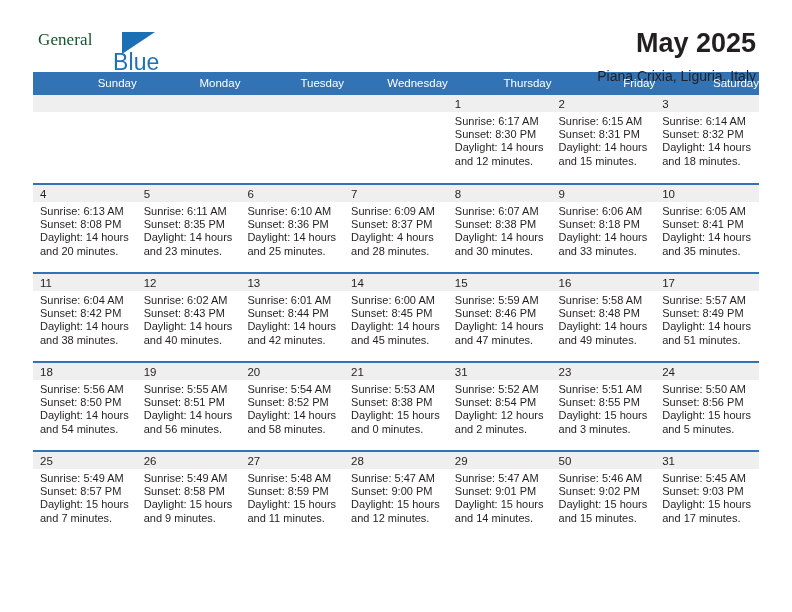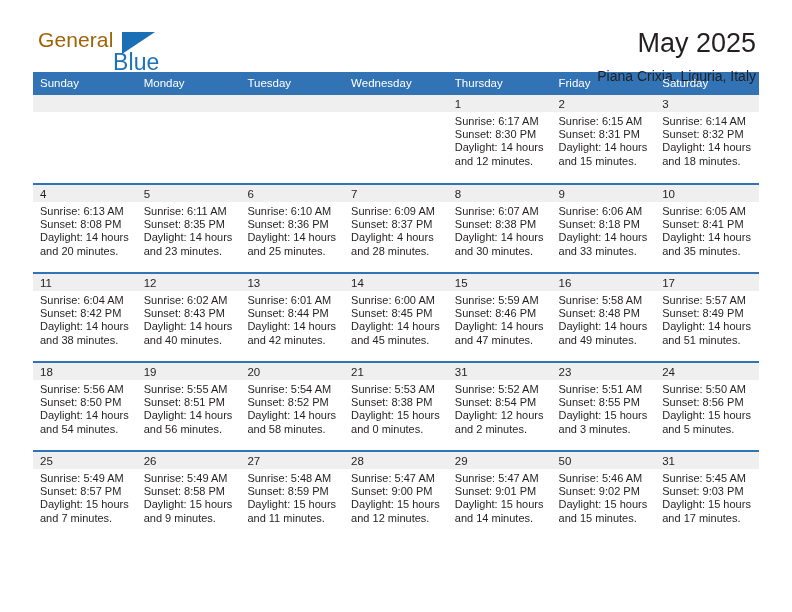--- a/index.html
+++ b/index.html
@@ -33,25 +33,25 @@
     box-sizing: border-box;
   }
 
   .brand {
     position: relative;
     width: 180px;
     height: 56px;
     padding-left: 5px;
   }
   .brand-general {
-    font-size: 21px;
+    font-size: 17px;
     line-height: 23px;
-    color: #a16207;
+    color: #14532d;
     letter-spacing: 0.1px;
-    font-family: Liberation Sans, sans-serif;
+    font-family: Liberation Serif, serif;
   }
   .brand-blue {
     position: absolute;
     left: 80px;
     top: 23px;
     font-size: 23px;
     line-height: 23px;
     color: #1e72b8;
     letter-spacing: 0.1px;
   }
@@ -66,21 +66,21 @@
   }
 
   .titles {
     text-align: right;
     padding-right: 3px;
   }
   .cal-title {
     font-size: 27px;
     line-height: 30px;
     color: #231f20;
-    font-weight: normal;
+    font-weight: bold;
     margin: 0;
   }
   .cal-subtitle {
     font-size: 14px;
     line-height: 18px;
     color: #231f20;
     margin: 9px 0 0 0;
     font-weight: normal;
   }
 
@@ -89,21 +89,21 @@
     width: 726px;
     border-collapse: collapse;
     table-layout: fixed;
   }
 
   .dow-row th {
     background: #3173b4;
     color: #ffffff;
     font-size: 11.5px;
     font-weight: normal;
-    text-align: left;
+    text-align: right;
     padding: 5px 0 6px 7px;
     height: 21px;
     box-sizing: border-box;
   }
 
   td.day-cell {
     vertical-align: top;
     padding: 0;
     border-top: 2px solid #3173b4;
     height: 89px;

